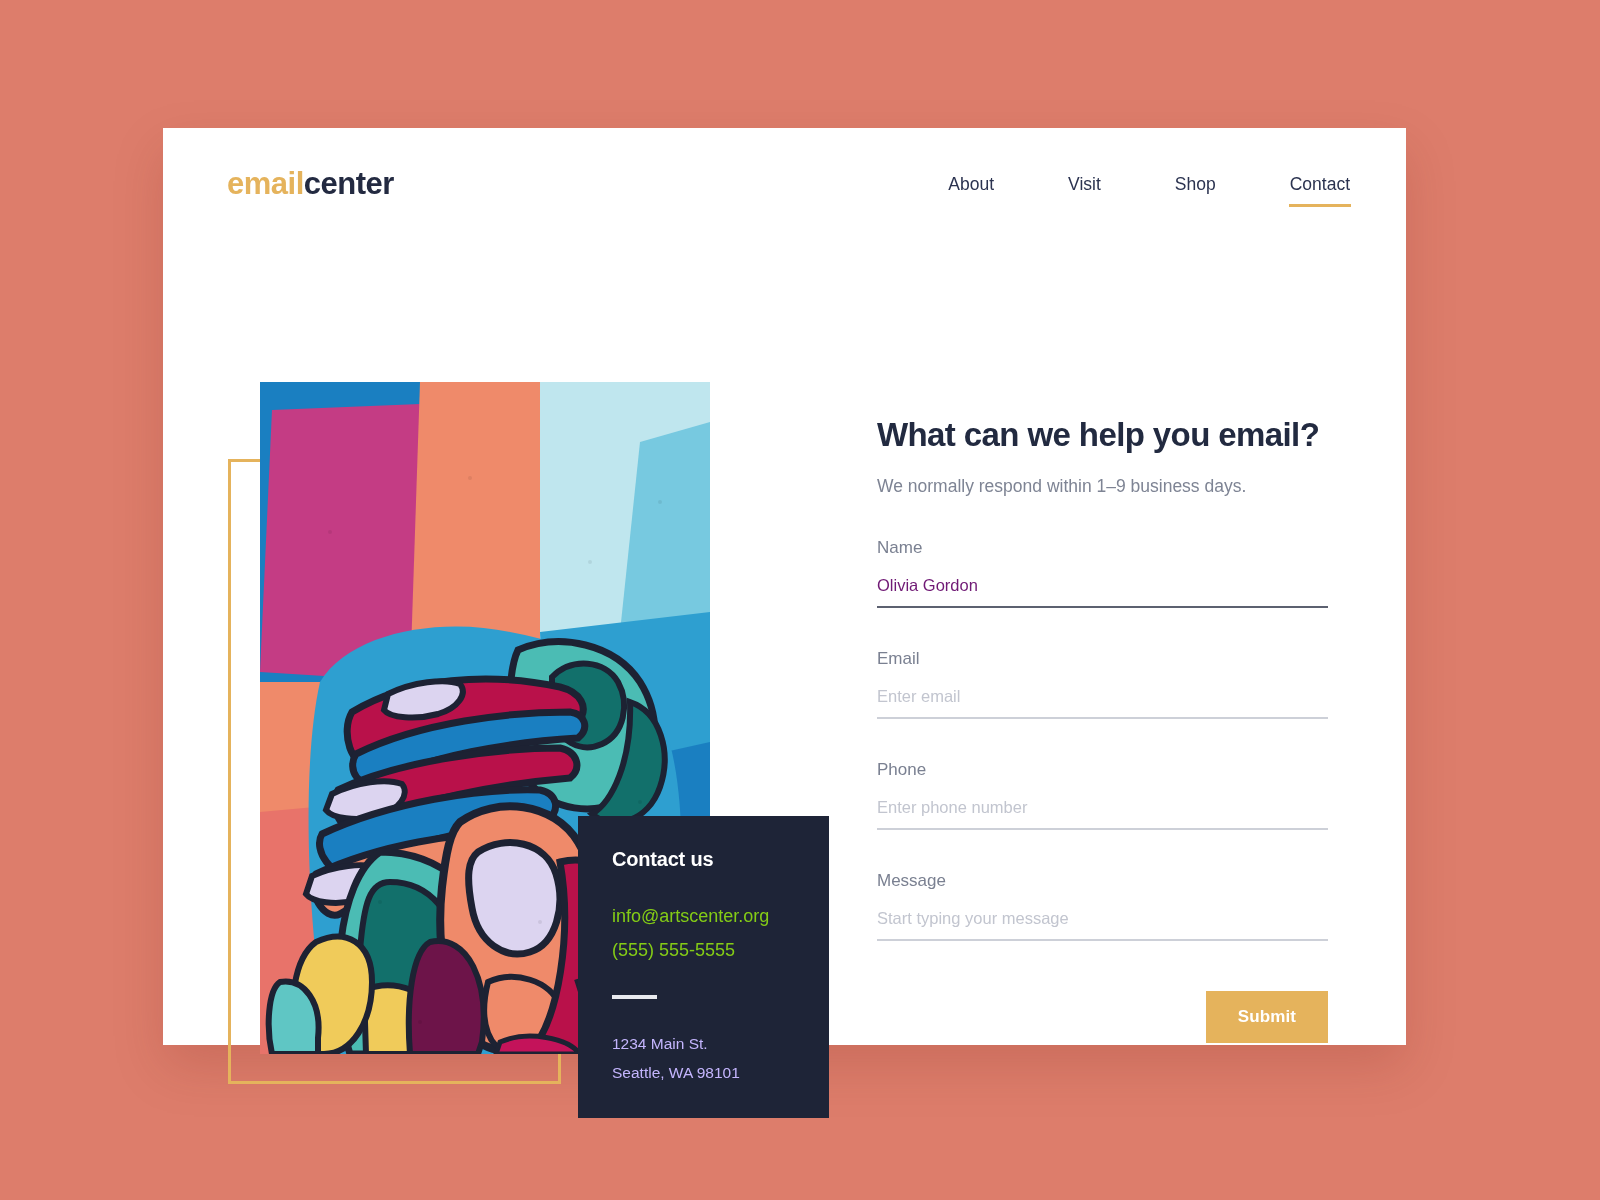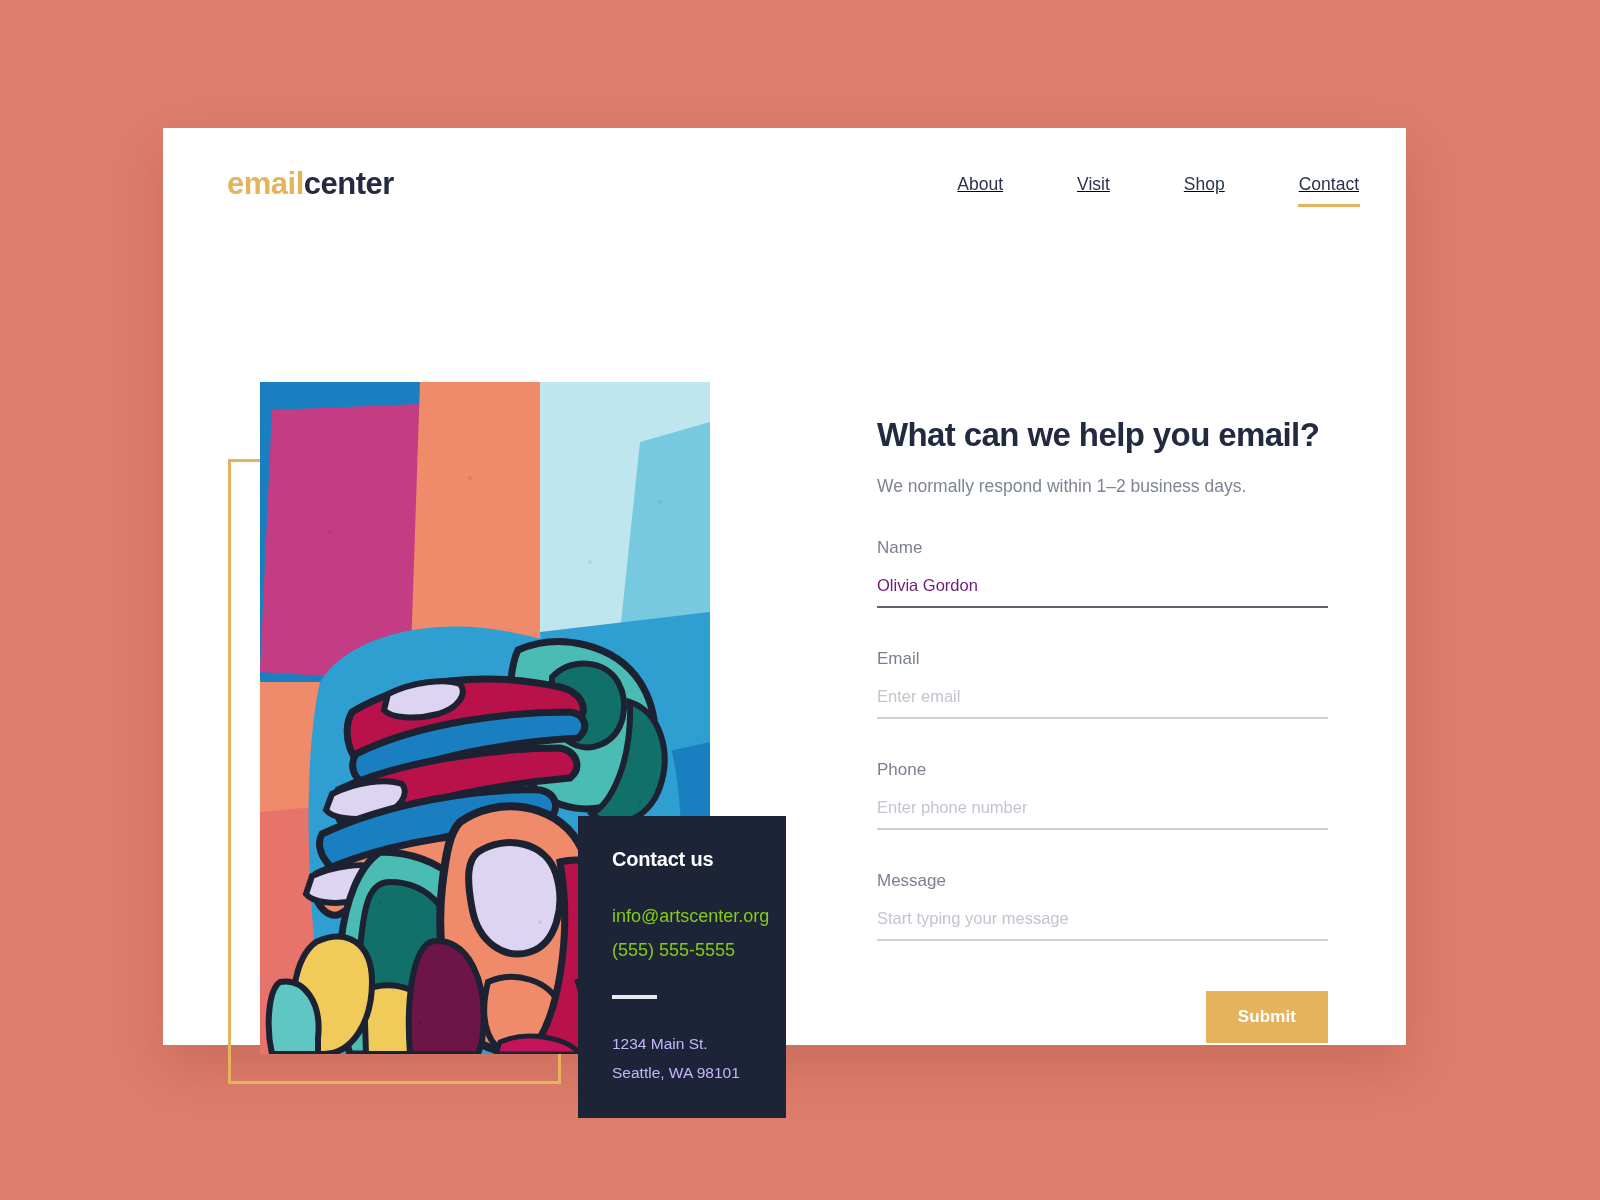--- a/index.html
+++ b/index.html
@@ -42,25 +42,24 @@
     font-size: 31px;
     font-weight: 700;
     letter-spacing: -0.5px;
     white-space: nowrap;
   }
   .logo .logo-arts { color: #e5b35c; }
   .logo .logo-center { color: #232a41; }
 
   .main-nav {
     position: absolute;
-    right: 47px;
+    right: 56px;
     top: 46px;
     display: flex;
     align-items: flex-start;
-    text-decoration: underline;
   }
   .nav-item {
     position: relative;
     font-size: 17.5px;
     color: #2b3350;
     padding: 0 0 12px 0;
     margin-left: 74px;
     cursor: pointer;
     white-space: nowrap;
   }
@@ -102,21 +101,21 @@
     overflow: hidden;
     background: #2fa7c9;
   }
   .artwork svg { display: block; width: 100%; height: 100%; }
 
   
   .contact-card {
     position: absolute;
     left: 415px;
     top: 570px;
-    width: 208px;
+    width: 251px;
     height: 302px;
     background: #1e2437;
     padding: 32px 34px;
   }
   .contact-title {
     color: #ffffff;
     font-size: 20px;
     font-weight: 700;
     letter-spacing: -0.2px;
     margin-bottom: 28px;
@@ -304,21 +303,21 @@
       <div class="contact-divider"></div>
       <div class="address-line">1234 Main St.</div>
       <div class="address-line">Seattle, WA 98101</div>
     </div>
 
   </div>
 
   <div class="form-col">
 
     <h1 class="form-heading">What can we help you email?</h1>
-    <p class="form-sub">We normally respond within 1–2 business days.</p>
+    <p class="form-sub">We normally respond within 1–9 business days.</p>
 
     <div class="field">
       <div class="field-label">Name</div>
       <input class="field-input filled" type="text" value="Olivia Gordon" style="">
     </div>
 
     <div class="field">
       <div class="field-label">Email</div>
       <input class="field-input" type="text" placeholder="Enter email" style="">
     </div>

